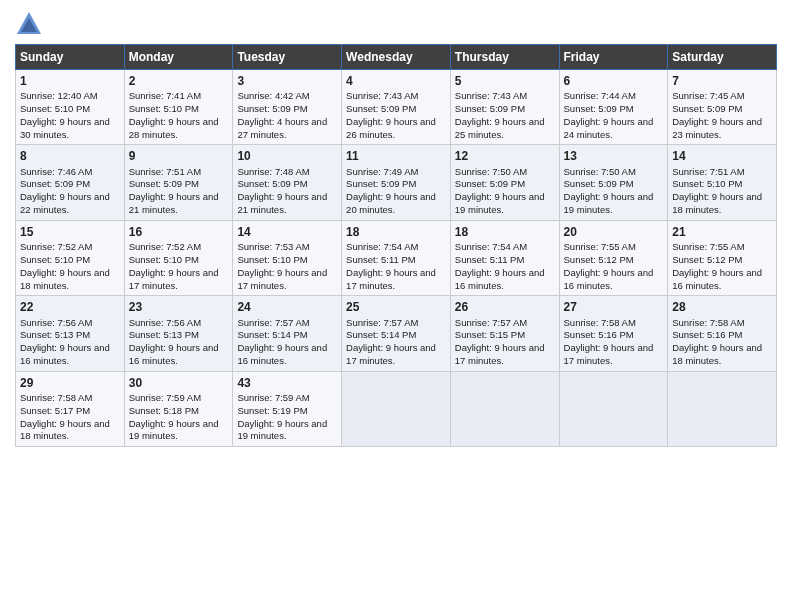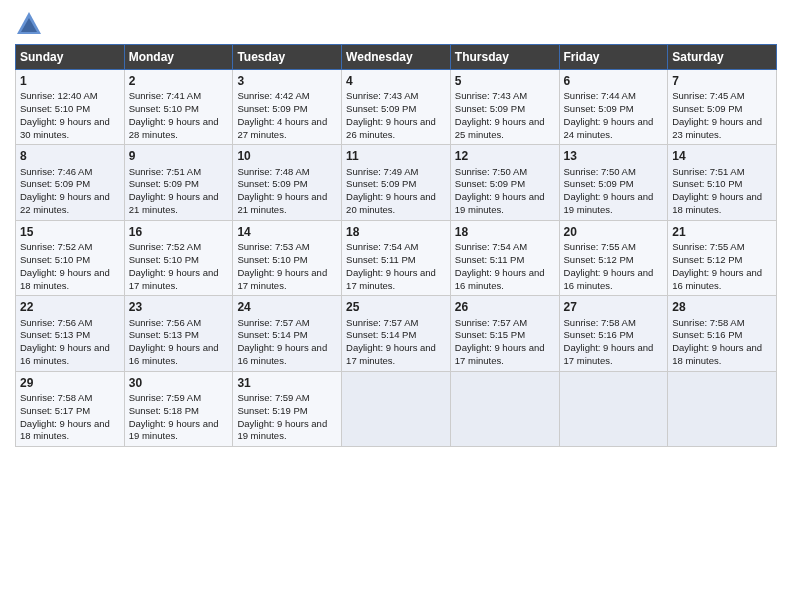--- a/index.html
+++ b/index.html
@@ -163,21 +163,21 @@
           <td><span class="day-num">23</span><span>Sunrise: 7:56 AM</span><br><span>Sunset: 5:13 PM</span><br><span>Daylight: 9 hours and 16 minutes.</span></td>
           <td><span class="day-num">24</span><span>Sunrise: 7:57 AM</span><br><span>Sunset: 5:14 PM</span><br><span>Daylight: 9 hours and 16 minutes.</span></td>
           <td><span class="day-num">25</span><span>Sunrise: 7:57 AM</span><br><span>Sunset: 5:14 PM</span><br><span>Daylight: 9 hours and 17 minutes.</span></td>
           <td><span class="day-num">26</span><span>Sunrise: 7:57 AM</span><br><span>Sunset: 5:15 PM</span><br><span>Daylight: 9 hours and 17 minutes.</span></td>
           <td><span class="day-num">27</span><span>Sunrise: 7:58 AM</span><br><span>Sunset: 5:16 PM</span><br><span>Daylight: 9 hours and 17 minutes.</span></td>
           <td><span class="day-num">28</span><span>Sunrise: 7:58 AM</span><br><span>Sunset: 5:16 PM</span><br><span>Daylight: 9 hours and 18 minutes.</span></td>
         </tr>
         <tr>
           <td><span class="day-num">29</span><span>Sunrise: 7:58 AM</span><br><span>Sunset: 5:17 PM</span><br><span>Daylight: 9 hours and 18 minutes.</span></td>
           <td><span class="day-num">30</span><span>Sunrise: 7:59 AM</span><br><span>Sunset: 5:18 PM</span><br><span>Daylight: 9 hours and 19 minutes.</span></td>
-          <td><span class="day-num">31</span><span>Sunrise: 7:59 AM</span><br><span>Sunset: 5:19 PM</span><br><span>Daylight: 9 hours and 19 minutes.</span></td>
+          <td><span class="day-num">43</span><span>Sunrise: 7:59 AM</span><br><span>Sunset: 5:19 PM</span><br><span>Daylight: 9 hours and 19 minutes.</span></td>
           <td class="empty"></td>
           <td class="empty"></td>
           <td class="empty"></td>
           <td class="empty"></td>
         </tr>
       </tbody>
   </table>
 </div>
 
 </body></html>

